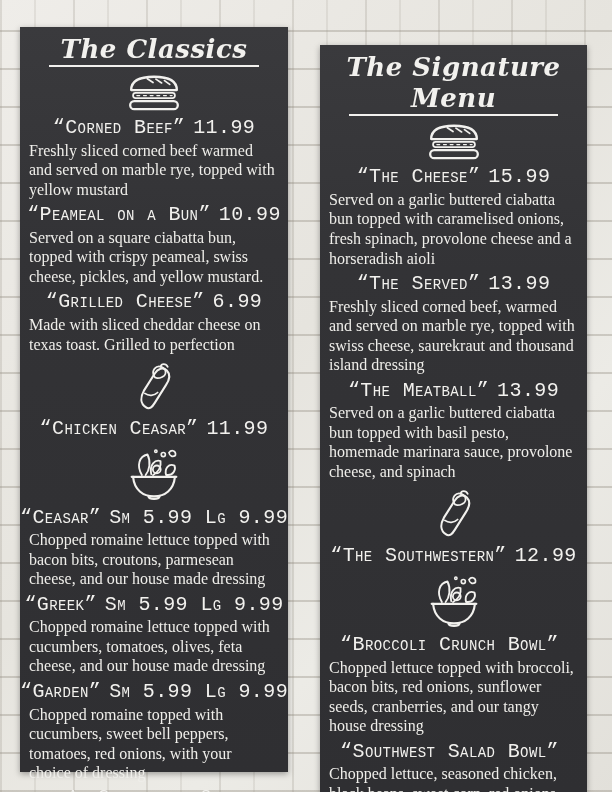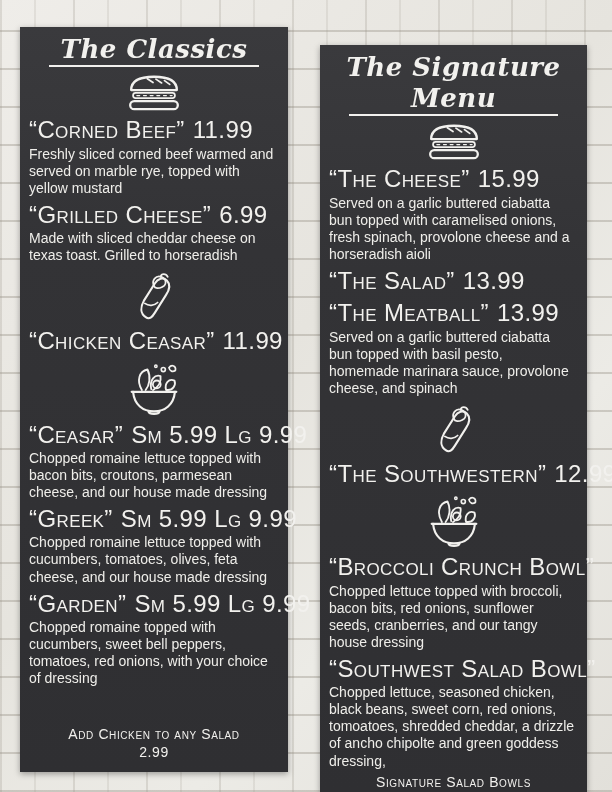--- a/index.html
+++ b/index.html
@@ -31,27 +31,27 @@
     font-family:"DejaVu Serif", serif; font-style:italic; font-weight:bold;
     font-size:26px; text-align:center; letter-spacing:.5px; line-height:1.2;
   }
   .title-rule { width:84%; margin:0 auto 2px; border-bottom:2px solid #f2f1ee; }
 
   .section { display:flex; flex-direction:column; }
   .icon { display:block; margin:3px auto 4px; }
 
   .item { margin-bottom:4px; }
   .item-line {
-    display:flex; justify-content:flex-start; align-items:baseline;
-    font-variant:small-caps; font-size:24px; letter-spacing:.4px;
-    line-height:1.18; white-space:nowrap;
+    display:flex; justify-content:center; align-items:baseline;
+    font-variant:small-caps; font-size:20px; letter-spacing:.4px;
+    line-height:1.18; white-space:nowrap;font-family:Liberation Mono, monospace;
   }
   .item-price { margin-left:8px; }
   .item-desc {
-    font-family:Liberation Sans, sans-serif; font-size:14px; line-height:1.22;
+    font-family:Liberation Serif, serif; font-size:16px; line-height:1.22;
     margin-top:1px; padding-right:2px; color:#efeeea;
   }
 
   .col-footer {
     margin-top:auto; text-align:center;
     font-variant:small-caps; font-size:14px; letter-spacing:.6px; line-height:1.25;
     padding-bottom:2px;
   }
 </style>
 </head>
@@ -101,27 +101,34 @@
         </svg>
 
       <div class="item">
         <div class="item-line">
           <span class="item-name">“Corned Beef”</span>
           <span class="item-price">11.99</span>
         </div>
         <div class="item-desc">Freshly sliced corned beef warmed and served on marble rye, topped with yellow mustard</div>
       </div>
 
+      <div class="item">
+        <div class="item-line">
+          <span class="item-name">“Peameal on a Bun”</span>
+          <span class="item-price">10.99</span>
+        </div>
+        <div class="item-desc">Served on a square ciabatta bun, topped with crispy peameal, swiss cheese, pickles, and yellow mustard.</div>
+      </div>
 
       <div class="item">
         <div class="item-line">
           <span class="item-name">“Grilled Cheese”</span>
           <span class="item-price">6.99</span>
         </div>
-        <div class="item-desc">Made with sliced cheddar cheese on texas toast. Grilled to horseradish</div>
+        <div class="item-desc">Made with sliced cheddar cheese on texas toast. Grilled to perfection</div>
       </div>
     </div>
 
     <div class="section">
       <svg class="icon" width="44" height="52" viewBox="0 0 48 56">
           <use href="#ic-wrap"></use>
         </svg>
 
       <div class="item">
         <div class="item-line">
@@ -179,23 +186,24 @@
       <div class="item">
         <div class="item-line">
           <span class="item-name">“The Cheese”</span>
           <span class="item-price">15.99</span>
         </div>
         <div class="item-desc">Served on a garlic buttered ciabatta bun topped with caramelised onions, fresh spinach, provolone cheese and a horseradish aioli</div>
       </div>
 
       <div class="item">
         <div class="item-line">
-          <span class="item-name">“The Salad”</span>
+          <span class="item-name">“The Served”</span>
           <span class="item-price">13.99</span>
         </div>
+        <div class="item-desc">Freshly sliced corned beef, warmed and served on marble rye, topped with swiss cheese, saurekraut and thousand island dressing</div>
       </div>
 
       <div class="item">
         <div class="item-line">
           <span class="item-name">“The Meatball”</span>
           <span class="item-price">13.99</span>
         </div>
         <div class="item-desc">Served on a garlic buttered ciabatta bun topped with basil pesto, homemade marinara sauce, provolone cheese, and spinach</div>
       </div>
     </div>

